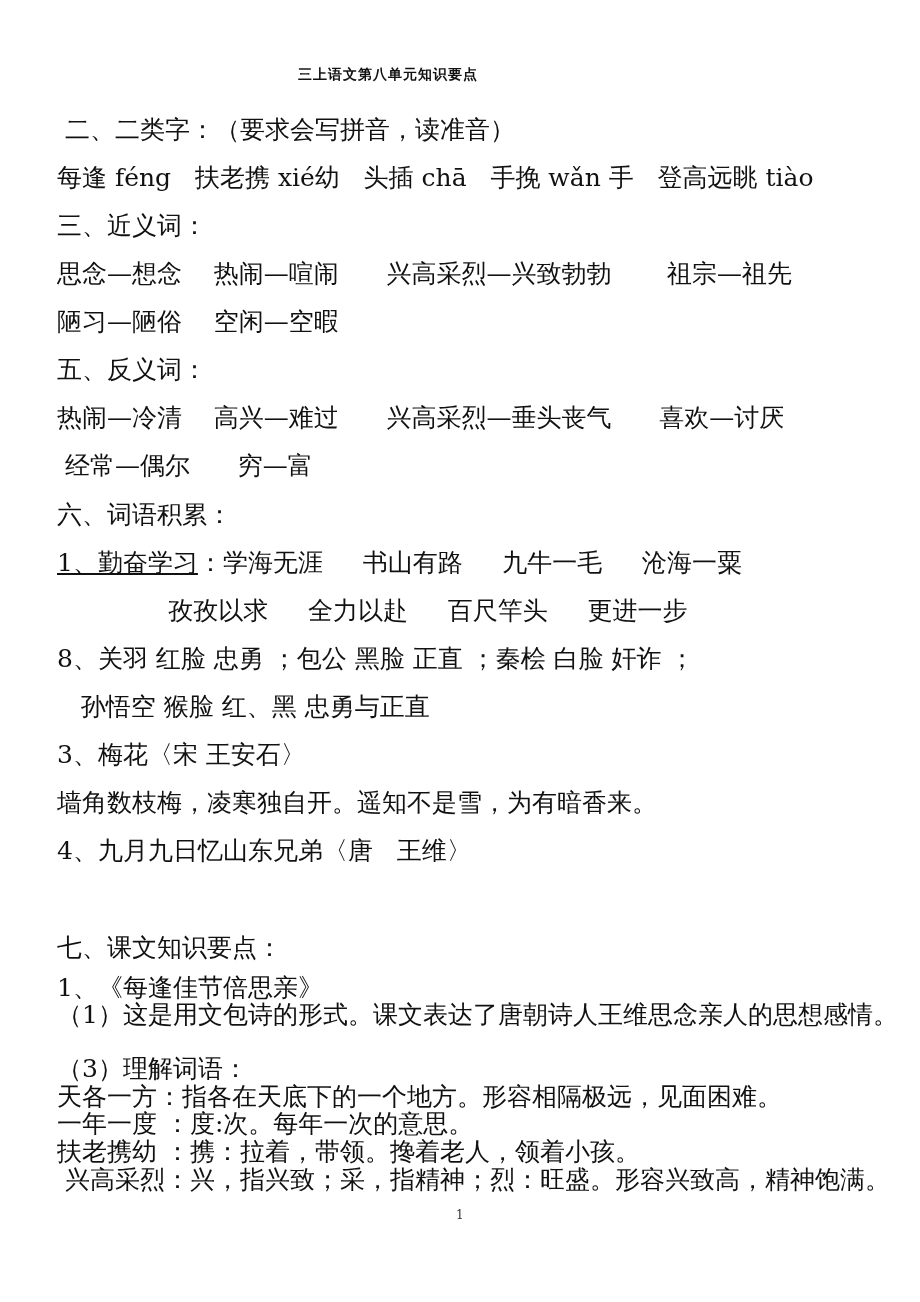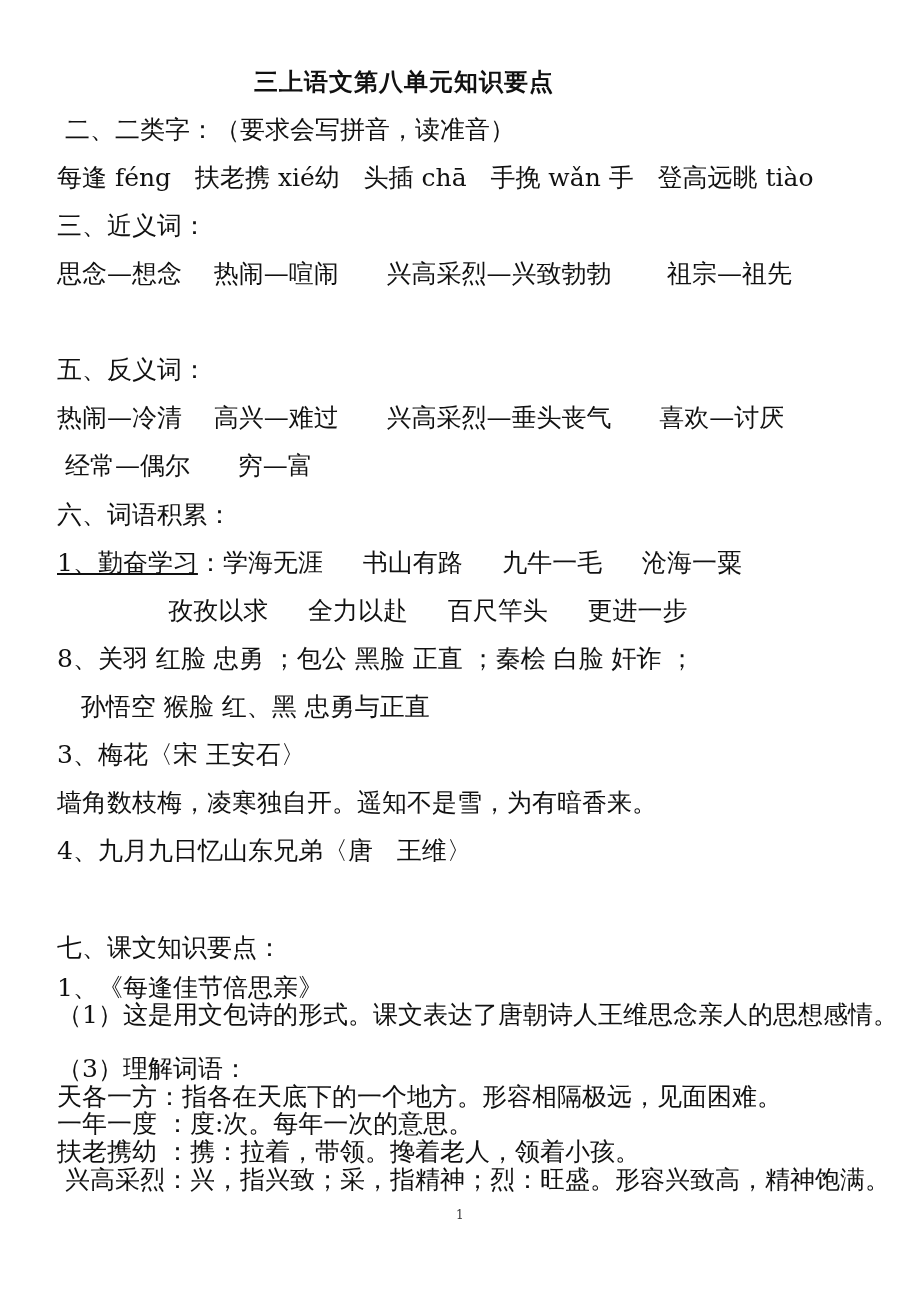--- a/index.html
+++ b/index.html
@@ -1,35 +1,36 @@
 <!DOCTYPE html>
 <html><head>
 <meta charset="utf-8">
 <style>
   html, body { margin: 0; padding: 0; background: #ffffff; }
   body { width: 920px; height: 1302px; position: relative; overflow: hidden;
          font-family: "DejaVu Serif", "Liberation Serif", serif; color: #111; }
   .page { position: absolute; left: 0; top: 0; width: 920px; height: 1302px; }
   .title { position: absolute; top: 66px; left: 0; width: 776px; text-align: center;
-           font-size: 24px; font-weight: bold; letter-spacing: 1px; padding-left: 16px; }
+           font-size: 14px; font-weight: bold; letter-spacing: 1px; }
   .line { position: absolute; left: 57px; font-size: 25px; white-space: pre; line-height: 24px; }
   .u { text-decoration: underline; text-align: right; }
   .pageno { position: absolute; top: 1208px; left: 456px; font-size: 12px; color: #333; }
 </style>
 </head>
 <body>
 
 <div class="page">
   <div class="title">三上语文第八单元知识要点</div>
 
   <div class="line" style="top:118px"> 二、二类字：（要求会写拼音，读准音）</div>
   <div class="line" style="top:166px">每逢 féng   扶老携 xié幼   头插 chā   手挽 wǎn 手   登高远眺 tiào</div>
 
   <div class="line" style="top:214px">三、近义词：</div>
   <div class="line" style="top:262px">思念—想念    热闹—喧闹      兴高采烈—兴致勃勃       祖宗—祖先</div>
+  <div class="line" style="top:310px">陋习—陋俗    空闲—空暇</div>
 
   <div class="line" style="top:358px">五、反义词：</div>
   <div class="line" style="top:406px">热闹—冷清    高兴—难过      兴高采烈—垂头丧气      喜欢—讨厌</div>
   <div class="line" style="top:454px"> 经常—偶尔      穷—富</div>
 
   <div class="line" style="top:503px">六、词语积累：</div>
   <div class="line" style="top:551px"><span class="u">1、勤奋学习</span><span>：学海无涯     书山有路     九牛一毛     沧海一粟</span></div>
   <div class="line" style="top:599px">              孜孜以求     全力以赴     百尺竿头     更进一步</div>
   <div class="line" style="top:647px">8、关羽 红脸 忠勇 ；包公 黑脸 正直 ；秦桧 白脸 奸诈 ；</div>
   <div class="line" style="top:695px">   孙悟空 猴脸 红、黑 忠勇与正直</div>

